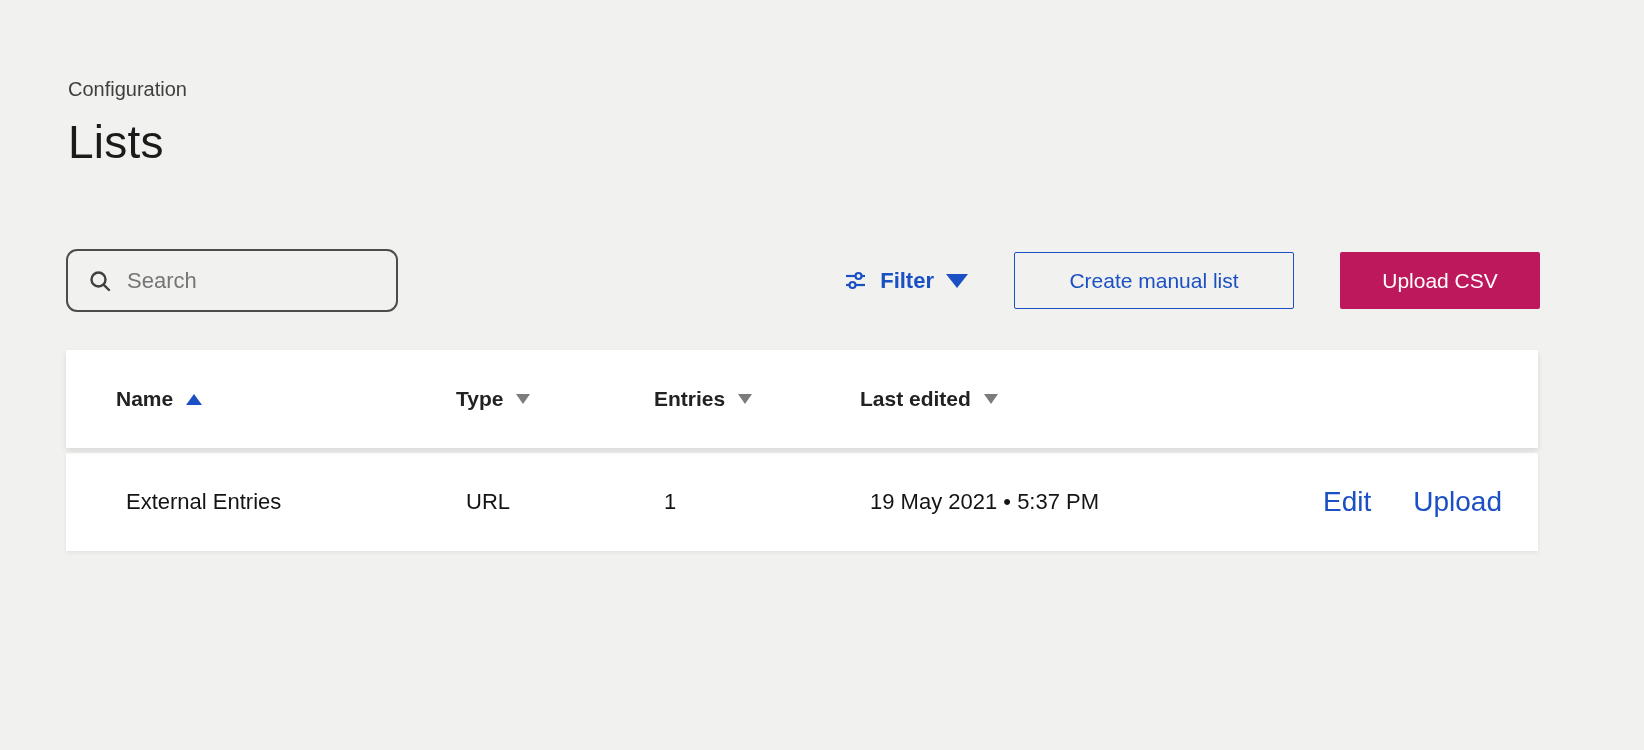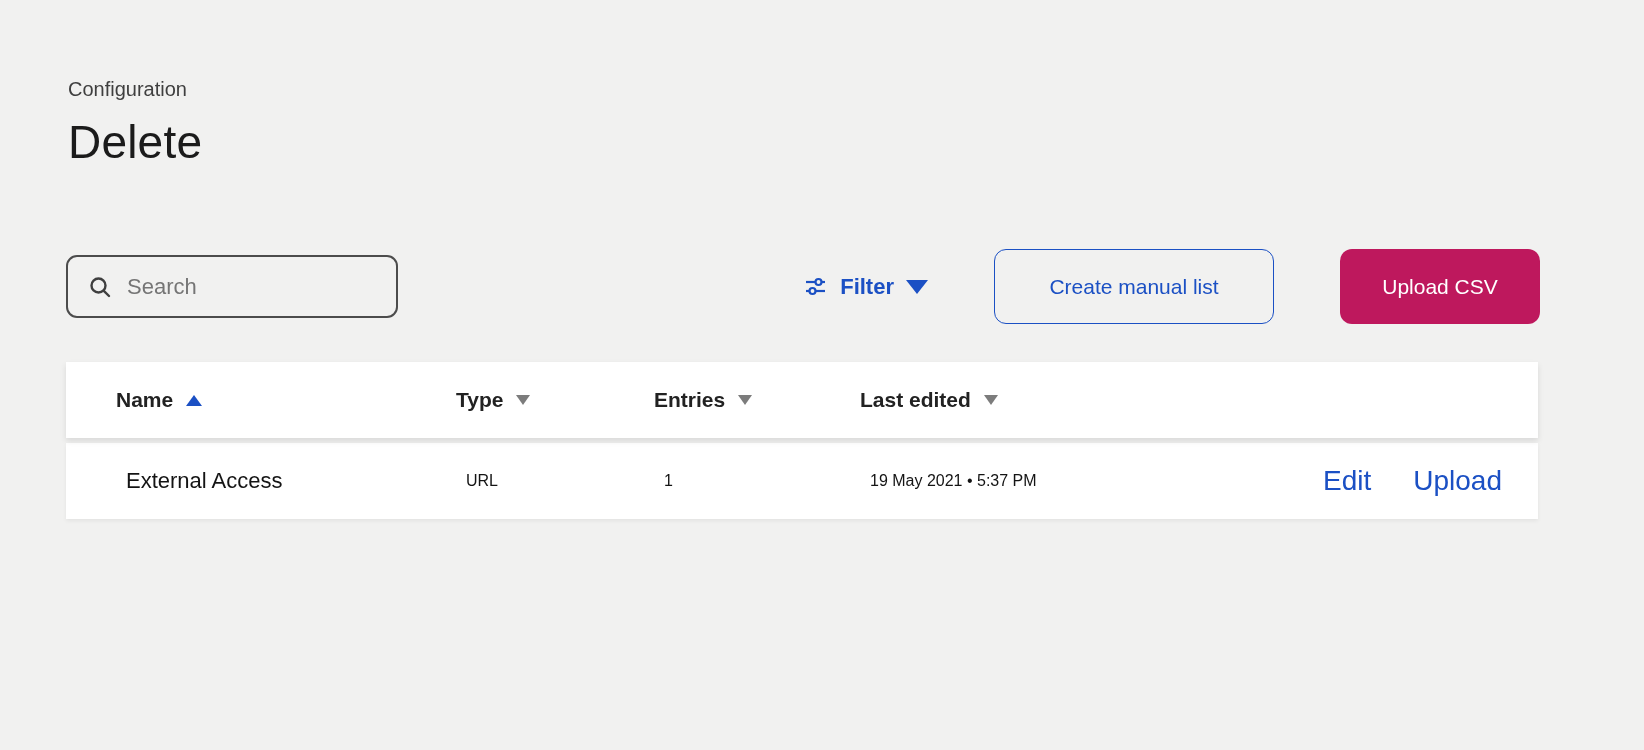--- a/index.html
+++ b/index.html
@@ -52,21 +52,21 @@
     font-family: inherit;
     font-size: 22px;
     color: #1b1b1b;
     width: 100%;
   }
   .search-box input::placeholder { color: #757575; opacity: 1; }
 
   .toolbar-right {
     display: flex;
     align-items: center;
-    gap: 66px;
+    gap: 46px;
   }
   .filter-btn {
     display: flex;
     align-items: center;
     gap: 12px;
     background: none;
     border: none;
     cursor: pointer;
     font-family: inherit;
     font-size: 22px;
@@ -75,22 +75,22 @@
     padding: 0;
   }
   .caret-down {
     width: 0; height: 0;
     border-left: 11px solid transparent;
     border-right: 11px solid transparent;
     border-top: 14px solid #1b50c4;
     display: inline-block;
   }
   .btn {
-    height: 75px;
-    border-radius: 12px;
+    height: 57px;
+    border-radius: 2px;
     font-family: inherit;
     font-size: 21px;
     cursor: pointer;
     display: inline-flex;
     align-items: center;
     justify-content: center;
   }
   .btn-outline {
     background: transparent;
     color: #1b50c4;
@@ -105,21 +105,21 @@
   }
 
   
   .table { margin-top: 38px; }
   .trow-grid {
     display: grid;
     grid-template-columns: 340px 198px 206px 1fr 164px;
     align-items: center;
     padding: 0 36px 0 50px;
     background: #ffffff;
-    height: 76px;
+    height: 98px;
     width: 1472px;
   }
   .thead {
     box-shadow: 0 3px 6px rgba(0,0,0,0.10);
     position: relative;
     z-index: 2;
   }
   .tbody-row {
     margin-top: 5px;
     box-shadow: 0 2px 4px rgba(0,0,0,0.06);
@@ -143,21 +143,21 @@
     border-bottom: 11px solid #1b50c4;
     display: inline-block;
   }
   .sort-down {
     width: 0; height: 0;
     border-left: 7px solid transparent;
     border-right: 7px solid transparent;
     border-top: 10px solid #7c7c7c;
     display: inline-block;
   }
-  .td { font-size: 16px; color: #141414; padding-left: 10px; white-space: nowrap; }
+  .td { font-size: 22px; color: #141414; padding-left: 10px; white-space: nowrap; }
   .td.first { font-size: 22px; }
   .actions {
     display: flex;
     align-items: center;
     justify-content: flex-end;
     gap: 21px;
     padding-left: 0;
   }
   .link {
     color: #1b50c4;
@@ -174,21 +174,21 @@
     height: 31px;
     background: #8a8a8a;
   }
 </style>
 </head>
 <body>
 
 <div class="page">
 
   <div class="breadcrumb">Configuration</div>
-  <h1 class="page-title">Delete</h1>
+  <h1 class="page-title">Lists</h1>
 
   <div class="toolbar">
     <div class="search-box">
       <svg class="mag" width="24" height="24" viewBox="0 0 24 24" fill="none">
         <circle cx="10.5" cy="10.5" r="7" stroke="#3f3f3f" stroke-width="2.4"></circle>
         <line x1="15.8" y1="15.8" x2="21" y2="21" stroke="#3f3f3f" stroke-width="2.4" stroke-linecap="round"></line>
       </svg>
       <input type="text" placeholder="Search" style="">
     </div>
 
@@ -226,21 +226,21 @@
         <span class="sort-down"></span>
       </div>
       <div class="th">
         <span>Last edited</span>
         <span class="sort-down"></span>
       </div>
       <div></div>
     </div>
 
     <div class="trow-grid tbody-row">
-      <div class="td first">External Access</div>
+      <div class="td first">External Entries</div>
       <div class="td">URL</div>
       <div class="td">1</div>
       <div class="td">19 May 2021 • 5:37 PM</div>
       <div class="actions">
         <button class="link">Edit</button>
         <span class="action-divider"></span>
         <button class="link">Upload</button>
       </div>
     </div>
 

